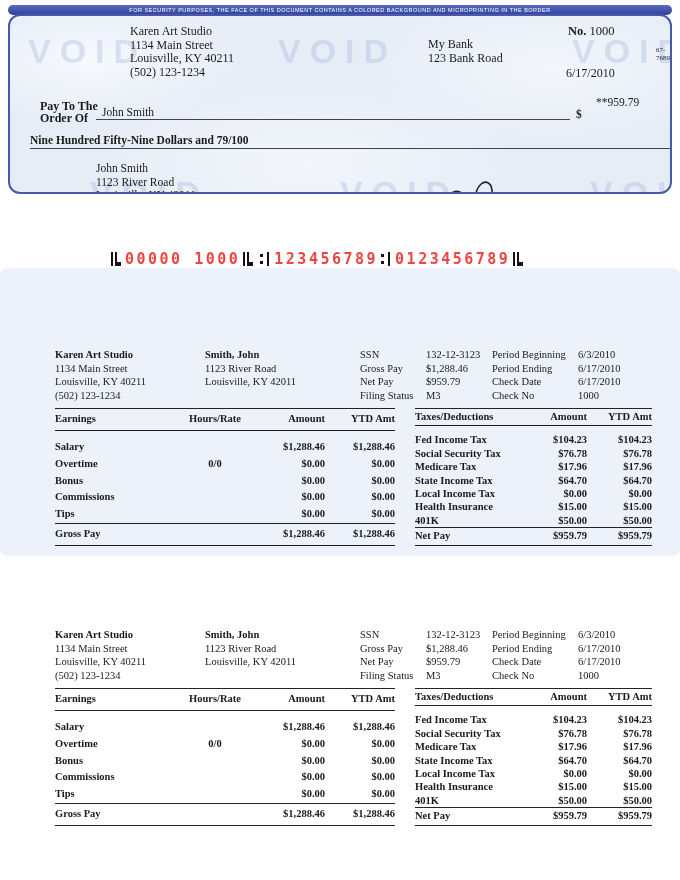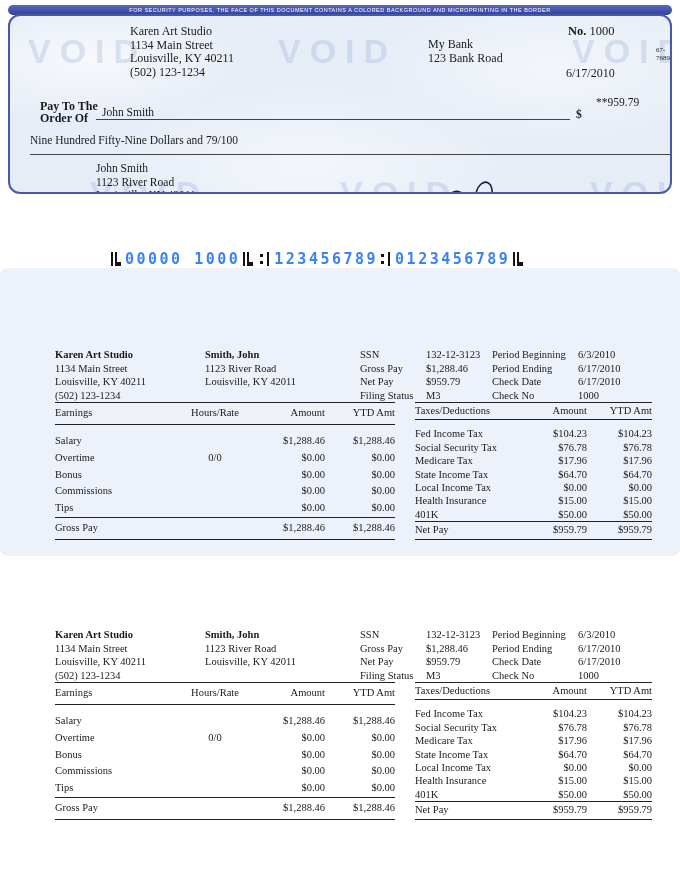--- a/index.html
+++ b/index.html
@@ -22,50 +22,50 @@
     letter-spacing:9px;color:rgba(150,172,214,.30);user-select:none;}
   .abs{position:absolute;}
   .addr{font-size:12px;line-height:13.5px;}
   .no-line{font-size:12.5px;}
   .no-line b{font-weight:bold;}
   .fraction{font-size:7px;color:#222;}
   .date{font-size:12px;}
   .payto{font-weight:bold;font-size:12px;line-height:11.5px;}
   .payee-line{border-bottom:1px solid #444;font-size:11.5px;padding:0 0 1px 6px;}
   .amt{font-size:11.5px;}
-  .words-line{border-bottom:1px solid #444;font-size:11.5px;padding-bottom:8px;}
+  .words-line{border-bottom:1px solid #444;font-size:11.5px;padding-bottom:2px;font-weight:bold;}
   .memo-label{font-weight:bold;font-size:11.5px;}
   .memo-line{border-bottom:1.5px solid #3a4da5;font-size:11.5px;padding:0 0 1px 8px;}
   .sig-line{border-bottom:1px solid #555;}
   .sec-note{display:flex;align-items:center;gap:5px;}
   .sec-note span{font-family:"Liberation Sans",sans-serif;font-size:6.5px;font-weight:bold;letter-spacing:.4px;color:#3a4da5;white-space:nowrap;}
 
   
   .micr{position:absolute;left:108px;top:250px;height:18px;display:flex;align-items:center;
-    font-family:"DejaVu Sans Mono",monospace;font-weight:bold;font-size:15px;letter-spacing:2.5px;color:#3b82f6;}
+    font-family:"DejaVu Sans Mono",monospace;font-weight:bold;font-size:15px;letter-spacing:2.5px;color:#ef4444;}
   .msym{display:inline-block;width:9px;height:14px;position:relative;margin:0 5px 0 3px;}
   .msym.onus::before{content:"";position:absolute;left:0;top:0;width:2px;height:14px;background:#141414;box-shadow:4px 0 0 #141414;}
   .msym.onus::after{content:"";position:absolute;right:-1px;bottom:0;width:4px;height:4px;background:#141414;}
   .msym.transit::before{content:"";position:absolute;left:0;top:2px;width:3px;height:3px;background:#141414;box-shadow:0 7px 0 #141414;}
   .msym.transit::after{content:"";position:absolute;right:0;top:0;width:2px;height:14px;background:#141414;}
 
   
   .panel1{position:absolute;left:0;top:268px;width:680px;height:288px;background:#edf1f9;border-radius:8px;}
 
   .stub{position:absolute;left:0;top:348px;width:680px;box-sizing:border-box;padding:0 14px 0 55px;font-size:10.5px;line-height:13.5px;}
   .stub.stub2{top:628px;}
   .stub-head{display:flex;}
   .b-employer{width:150px;}
   .b-employee{width:155px;}
   .b-info{width:132px;}
   .kv{display:grid;grid-template-columns:66px auto;}
   .kv2{display:grid;grid-template-columns:86px auto;}
   .bold{font-weight:bold;}
 
-  .stub-tables{display:flex;margin-top:0;}
+  .stub-tables{display:flex;margin-top:6px;font-weight:bold;}
   table.tbl{border-collapse:collapse;table-layout:fixed;font-size:10.5px;}
   table.earn{width:340px;}
   table.ded{width:237px;margin-left:20px;}
   .tbl td{padding:0;line-height:13.4px;overflow:hidden;white-space:nowrap;}
   .tbl .hd td{border-top:1.2px solid #222;border-bottom:1.2px solid #222;padding:1px 0 2px;}
   .tbl .sp td{height:7px;line-height:7px;}
   .tbl .tot td{border-top:1.2px solid #222;border-bottom:1.2px solid #222;padding:1px 0 2px;}
   .tbl .c{text-align:center;}
   .tbl .r{text-align:right;}
 </style>

